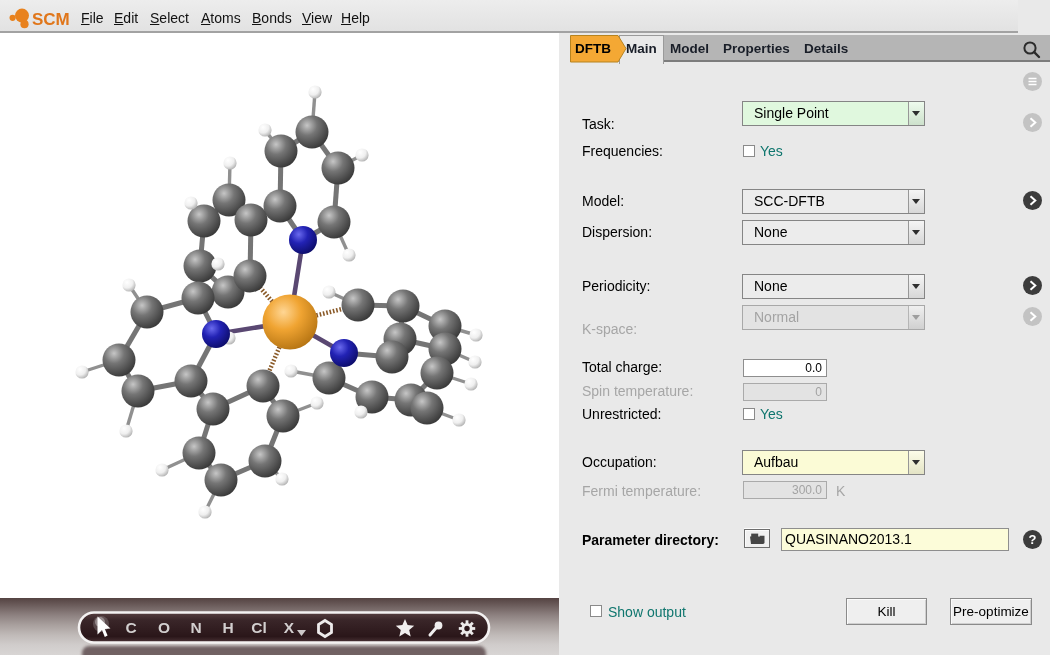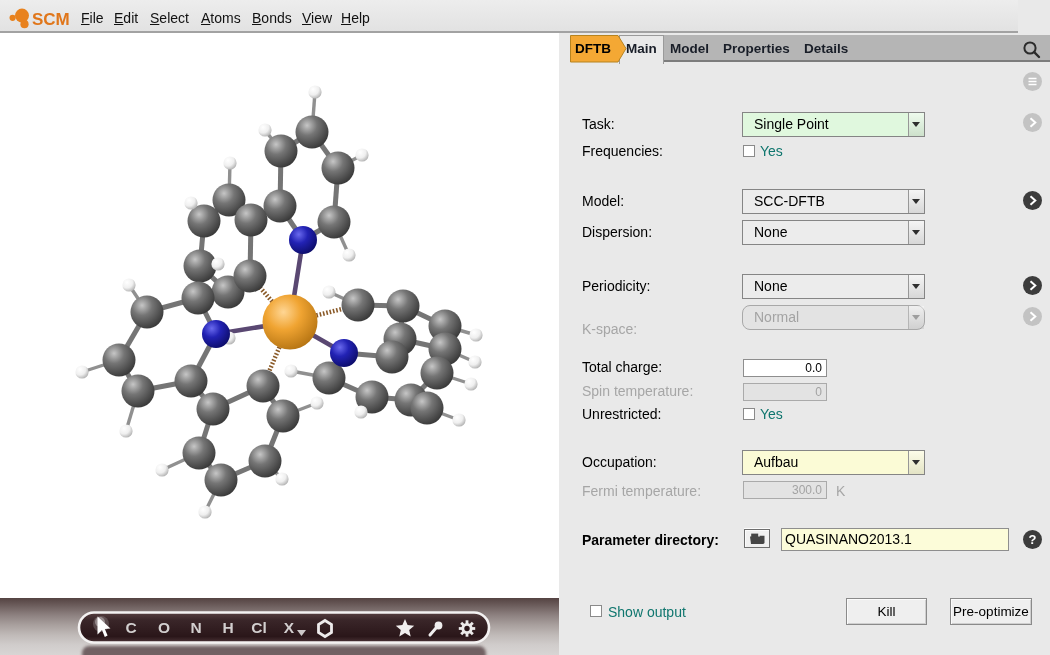--- a/index.html
+++ b/index.html
@@ -291,21 +291,21 @@
   <div class="tabtxt" style="left:245px;">Details</div>
   <svg class="abs" style="left:462px;top:4px" width="22" height="22" viewBox="0 0 22 22">
     <circle cx="9" cy="9" r="5.6" fill="none" stroke="#2b2b2b" stroke-width="2"></circle>
     <line x1="13.2" y1="13.2" x2="18" y2="18" stroke="#2b2b2b" stroke-width="2.4" stroke-linecap="round"></line>
   </svg>
 </div>
 
 <div id="panel">
 
   <div class="lbl" style="top:79px;">Task:</div>
-  <div class="dd" style="top:77px;background:#e0f8de;padding-left:40px;">
+  <div class="dd" style="top:66px;background:#e0f8de;padding-left:40px;">
       <div class="txt">Single Point</div>
       <div class="arr"></div>
     </div>
   <div class="lbl" style="top:106px;">Frequencies:</div>
   <div class="cb" style="top:110px;"></div>
   <div class="cblbl" style="left:201px;top:106px;">Yes</div>
 
   <div class="lbl" style="top:156px;">Model:</div>
   <div class="dd" style="top:154px;background:#ececec;">
       <div class="txt">SCC-DFTB</div>
@@ -316,21 +316,21 @@
       <div class="txt">None</div>
       <div class="arr"></div>
     </div>
 
   <div class="lbl" style="top:241px;">Periodicity:</div>
   <div class="dd" style="top:239px;background:#ececec;">
       <div class="txt">None</div>
       <div class="arr"></div>
     </div>
   <div class="lbl dis" style="top:284px;">K-space:</div>
-  <div class="dd dis" style="top:270px;background:#e3e3e3;border-color:#a8a8a8;border-radius:8px;">
+  <div class="dd dis" style="top:270px;background:#e3e3e3;border-color:#a8a8a8;">
       <div class="txt">Normal</div>
       <div class="arr"></div>
     </div>
 
   <div class="lbl" style="top:322px;">Total charge:</div>
   <div class="inp" style="top:324px;">0.0</div>
   <div class="lbl dis" style="top:346px;">Spin temperature:</div>
   <div class="inp dis" style="top:348px;">0</div>
   <div class="lbl" style="top:369px;">Unrestricted:</div>
   <div class="cb" style="top:373px;"></div>

